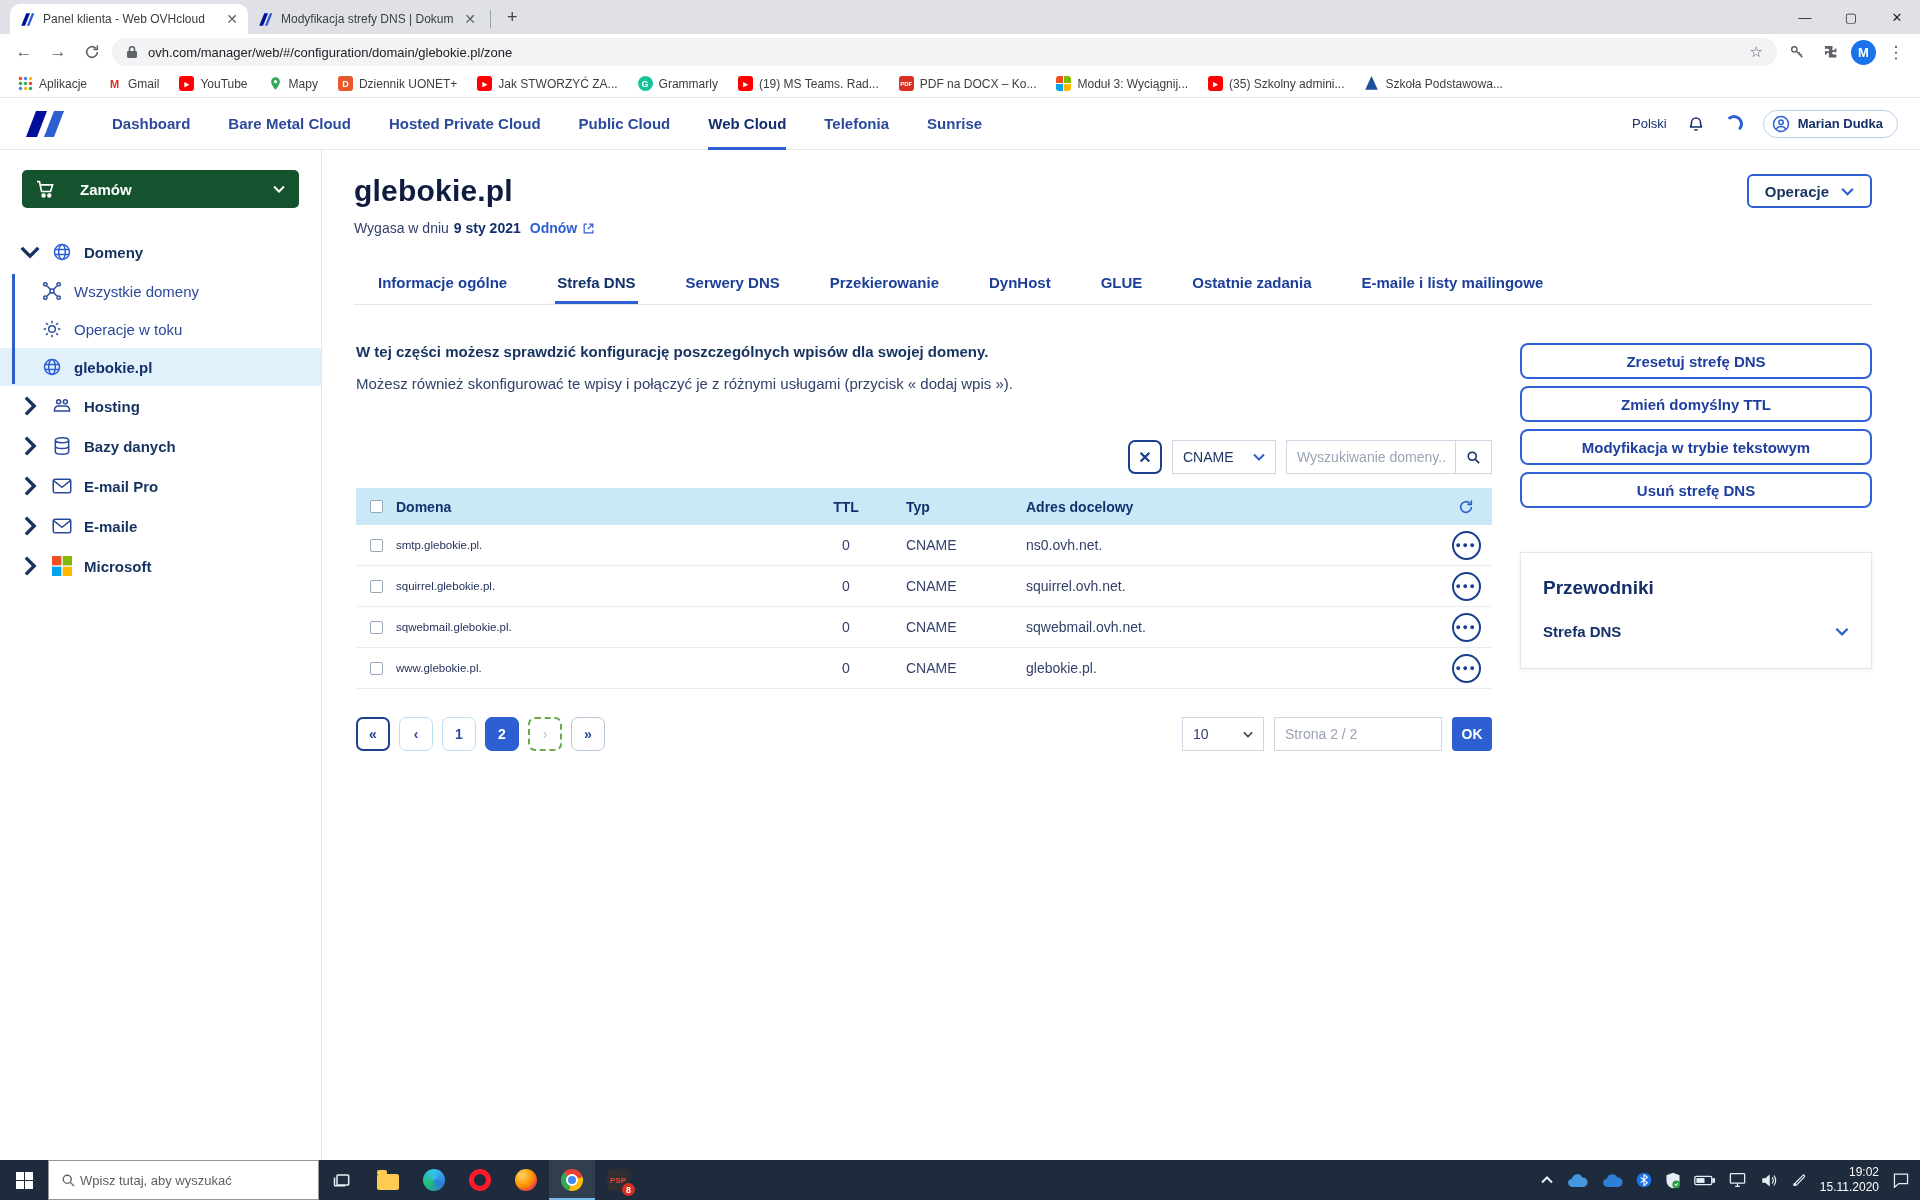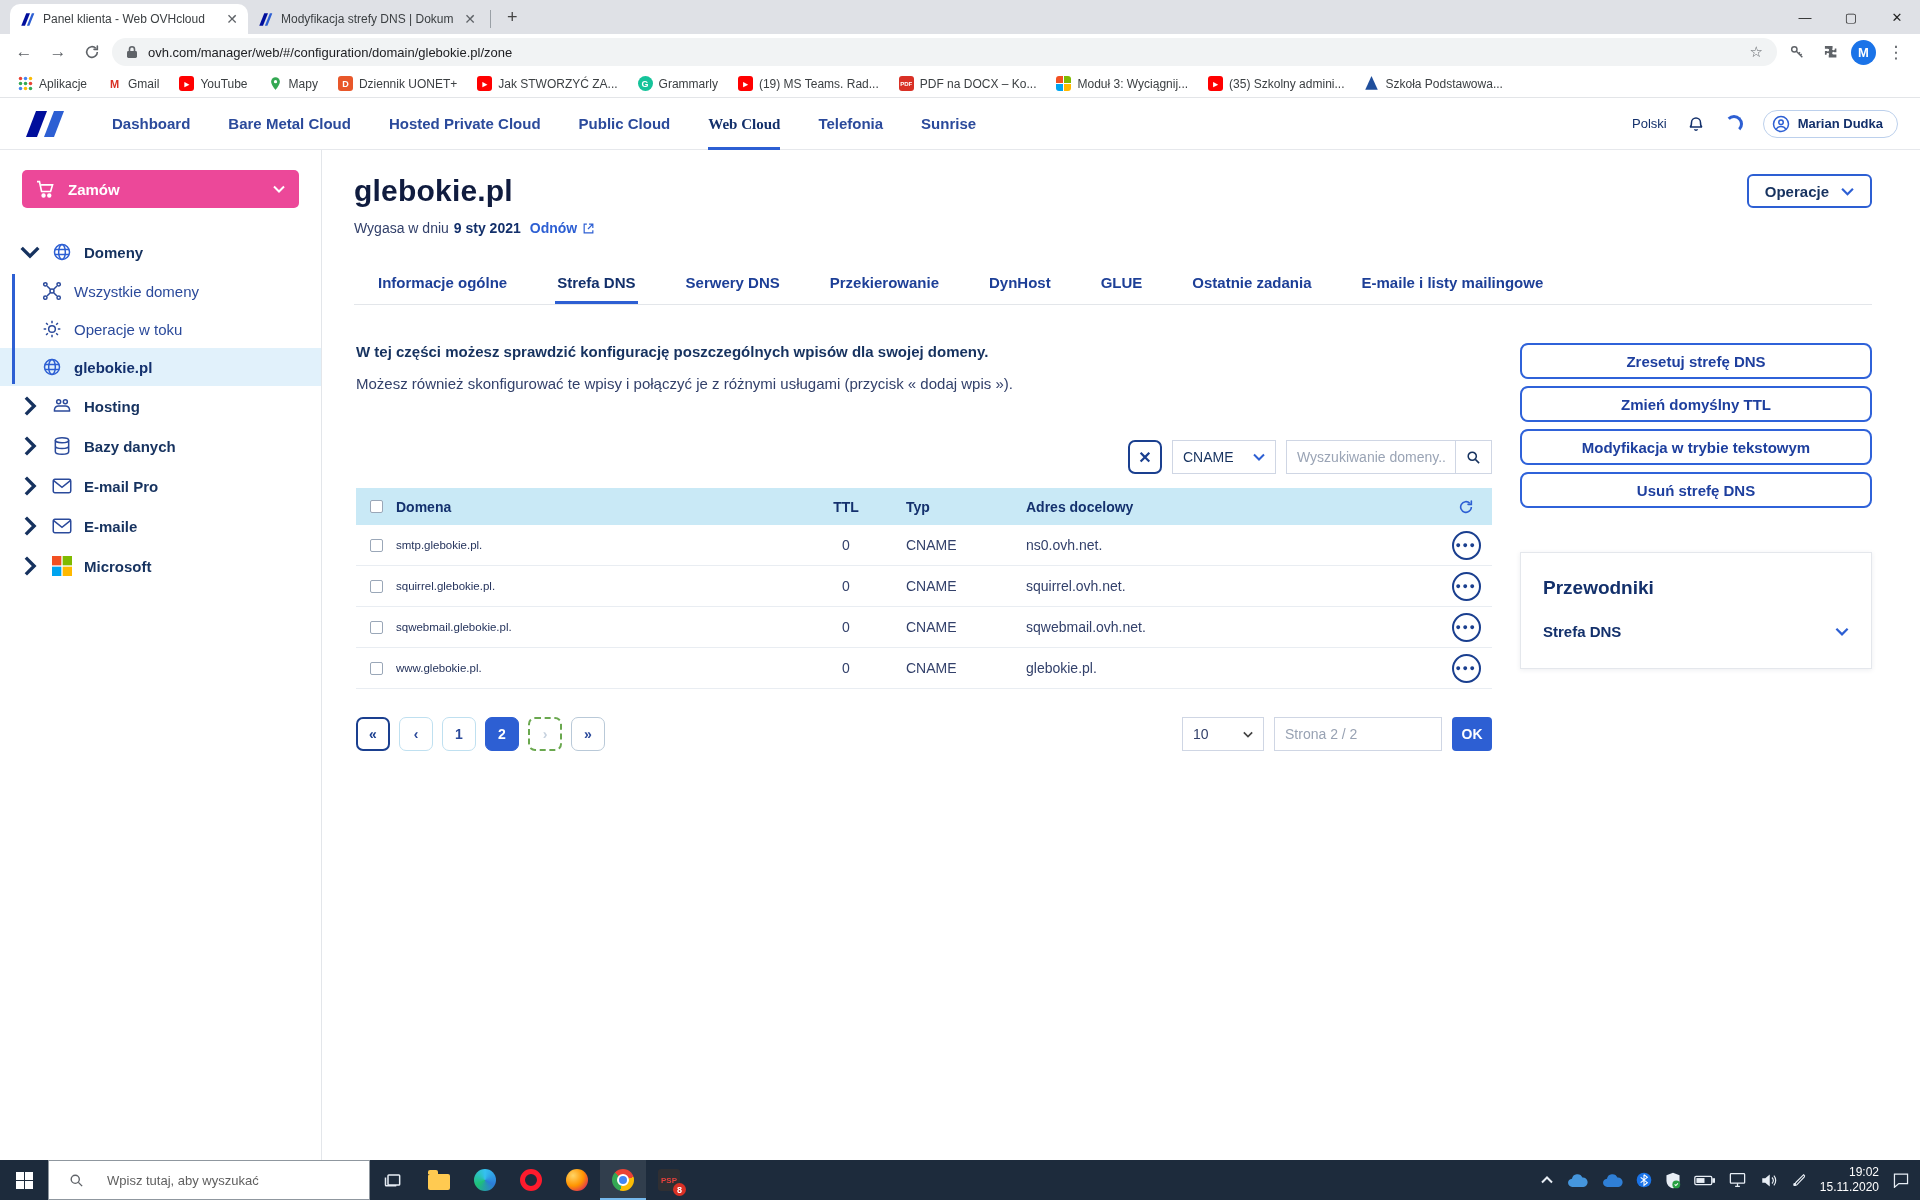--- a/index.html
+++ b/index.html
@@ -32,36 +32,36 @@
     display: flex; align-items: center; padding: 0 10px; gap: 4px; }
   .bm { display: flex; align-items: center; gap: 6px; font-size: 12px; color: #3c4043; padding: 0 8px; white-space: nowrap; }
   .fav { width: 15px; height: 15px; border-radius: 3px; display: grid; place-items: center;
     font-size: 9px; font-weight: 700; color: #fff; flex: 0 0 auto; }
 
   
   .ovh-nav { height: 52px; background: #fff; border-bottom: 1px solid #e6e8ec;
     display: flex; align-items: center; padding: 0 22px; }
   .ovh-links { display: flex; gap: 38px; margin-left: 44px; height: 52px; align-items: center; }
   .ovh-link { font-size: 15px; font-weight: 700; color: #2b4a9b; height: 52px; line-height: 52px; }
-  .ovh-link.active { color: #13306b; border-bottom: 3px solid #2d5fd3; font-family: Liberation Serif, serif; }
+  .ovh-link.active { color: #13306b; border-bottom: 3px solid #2d5fd3; }
   .ovh-right { margin-left: auto; display: flex; align-items: center; gap: 20px; }
   .lang { font-size: 13px; color: #13306b; }
   .user-pill { display: flex; align-items: center; gap: 8px; border: 1px solid #bcd0ec;
     border-radius: 16px; padding: 4px 14px 4px 8px; font-size: 13px; color: #13306b; font-weight: 600; }
   .spinner { width: 18px; height: 18px; border-radius: 50%; border: 3px solid transparent;
     border-top-color: #2d5fd3; border-right-color: #2d5fd3; }
 
   
   .content-row { display: flex; height: 1010px; }
   .sidebar { width: 322px; border-right: 1px solid #e3e6ea; padding-top: 14px; flex: 0 0 auto; }
   .main { flex: 1; padding: 24px 48px 0 32px; overflow: hidden; }
 
   
-  .order-btn { margin: 6px 22px 0; height: 38px; background: #ec4899; border-radius: 5px;
-    display: flex; align-items: center; gap: 12px; padding: 0 14px; color: #fff;
+  .order-btn { margin: 6px 22px 0; height: 38px; background: #14532d; border-radius: 5px;
+    display: flex; align-items: center; gap: 24px; padding: 0 14px; color: #fff;
     font-weight: 700; font-size: 15px; }
   .order-btn .spread { margin-left: auto; }
   .tree { margin-top: 24px; }
   .tree-parent { display: flex; align-items: center; gap: 12px; padding: 10px 20px;
     font-size: 15px; font-weight: 700; color: #16325f; }
   .tree-children { position: relative; }
   .tree-children::before { content: ""; position: absolute; left: 12px; top: 2px; bottom: 2px;
     width: 3px; background: #2d5fd3; }
   .tree-child { display: flex; align-items: center; gap: 12px; padding: 9px 20px 9px 42px;
     font-size: 15px; color: #2b4a9b; }
@@ -145,22 +145,22 @@
     margin-bottom: 7px; }
   .guides { margin-top: 44px; background: #fff; border: 1px solid #e4e7ec;
     box-shadow: 0 1px 5px rgba(20,40,80,.08); padding: 24px 22px 28px; }
   .guides-title { font-size: 19px; font-weight: 700; color: #13306b; }
   .guide-link { margin-top: 24px; display: flex; align-items: center; justify-content: space-between;
     font-size: 15px; font-weight: 700; color: #13306b; }
 
   
   .taskbar { height: 40px; background: #1d2b3c; display: flex; align-items: stretch; color: #fff; }
   .tb-btn { width: 48px; display: grid; place-items: center; }
-  .tb-search { width: 322px; background: #fff; border: 1px solid #8f979f; display: flex;
-    align-items: center; gap: 23px; padding: 0 20px; color: #606060; font-size: 13px; }
+  .tb-search { width: 271px; background: #fff; border: 1px solid #8f979f; display: flex;
+    align-items: center; gap: 4px; padding: 0 12px; color: #606060; font-size: 13px; }
   .tb-ico { width: 46px; display: grid; place-items: center; position: relative; }
   .tb-ico.appactive { background: rgba(255,255,255,.09); box-shadow: inset 0 -2px 0 #76b9ed; }
   .circle22 { width: 22px; height: 22px; border-radius: 50%; }
   .ic-edge { background: conic-gradient(#35c1f1, #2c7cd8, #1ec177, #35c1f1); }
   .ic-opera { width: 22px; height: 22px; border-radius: 50%; border: 5px solid #ff1b2d; }
   .ic-firefox { background: radial-gradient(circle at 32% 30%, #ffd567, #ff9500 48%, #e3364e 80%); }
   .ic-chrome { position: relative; background: conic-gradient(from -45deg, #ea4335 0 120deg, #fbbc05 0 240deg, #34a853 0 360deg); }
   .ic-chrome::after { content: ""; position: absolute; inset: 5px; border-radius: 50%;
     background: #4285f4; border: 2px solid #fff; }
   .folder { width: 22px; height: 16px; background: #ffca51; border-radius: 2px; position: relative; margin-top: 4px; }

